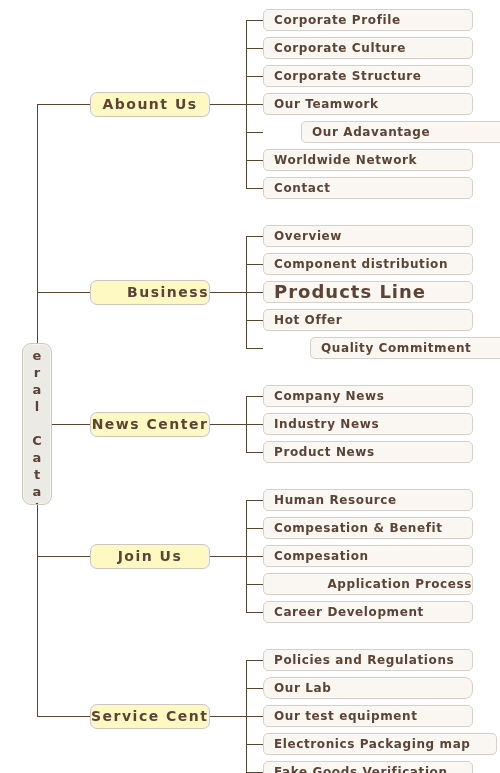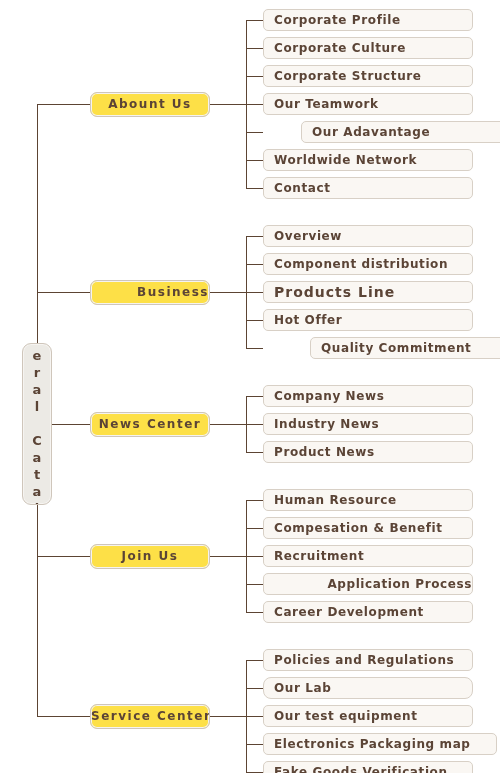--- a/index.html
+++ b/index.html
@@ -66,24 +66,24 @@
     line-height: 1;
   }
 
   
   .branch {
     left: 90px;
     width: 120px;
     height: 25px;
     line-height: 23px;
     text-align: center;
-    font-size: 12px;
+    font-size: 14px;
     font-weight: bold;
     letter-spacing: 1.5px;
-    background: #fde047;
+    background: #fef9c3;
     border: 1px solid #cfc6bb;
     border-radius: 7px;
     box-shadow: inset 0 0 0 1px #f5f3f0;
     color: #5b4436;
   }
 
   
   .leaf {
     left: 263px;
     width: 210px;
@@ -92,21 +92,21 @@
     padding-left: 10px;
     font-size: 12px;
     font-weight: bold;
     letter-spacing: 0.6px;
     background: #faf7f3;
     border: 1px solid #d8d0c6;
     border-radius: 5px;
     color: #5b4436;
   }
   .leaf.big {
-    font-size: 14px;
+    font-size: 18px;
     letter-spacing: 1px;
     line-height: 20px;
   }
   .leaf.wide {
     width: 234px;
   }
 </style>
 </head>
 <body>
 
@@ -177,21 +177,21 @@
       <div class="node leaf big" style="top: 281px;">Products Line</div>
       <div class="node leaf" style="top: 309px;">Hot Offer</div>
       <div class="node leaf" style="top: 337px; margin-left: 47px;">Quality Commitment</div>
       <div class="node branch" style="top: 280px; text-align: right;">Business</div>
       <div class="node leaf" style="top: 385px;">Company News</div>
       <div class="node leaf" style="top: 413px;">Industry News</div>
       <div class="node leaf" style="top: 441px;">Product News</div>
       <div class="node branch" style="top: 412px;">News Center</div>
       <div class="node leaf" style="top: 489px;">Human Resource</div>
       <div class="node leaf" style="top: 517px;">Compesation &amp; Benefit</div>
-      <div class="node leaf" style="top: 545px;">Recruitment</div>
+      <div class="node leaf" style="top: 545px;">Compesation</div>
       <div class="node leaf" style="top: 573px; text-align: right;">Application Process</div>
       <div class="node leaf" style="top: 601px;">Career Development</div>
       <div class="node branch" style="top: 544px;">Join Us</div>
       <div class="node leaf" style="top: 649px;">Policies and Regulations</div>
       <div class="node leaf" style="top: 677px; border-radius: 8px;">Our Lab</div>
       <div class="node leaf" style="top: 705px;">Our test equipment</div>
       <div class="node leaf wide" style="top: 733px;">Electronics Packaging map</div>
       <div class="node leaf" style="top: 761px;">Fake Goods Verification</div>
       <div class="node branch" style="top: 704px;">Service Center</div>
     </div>

